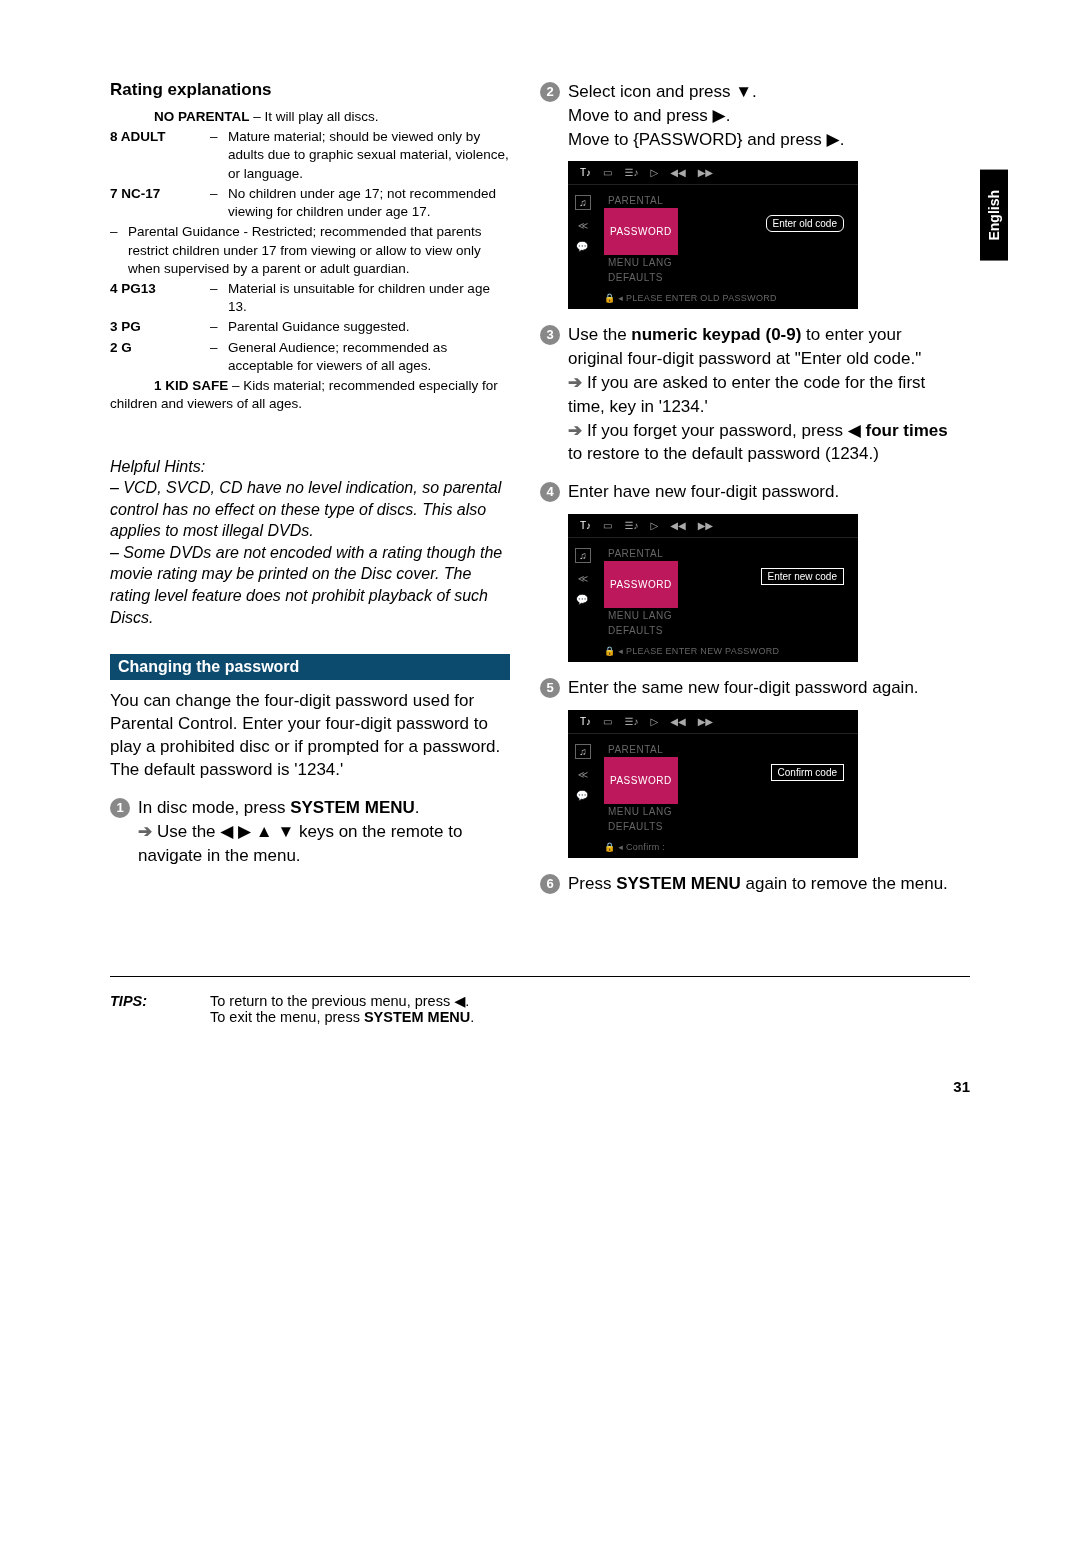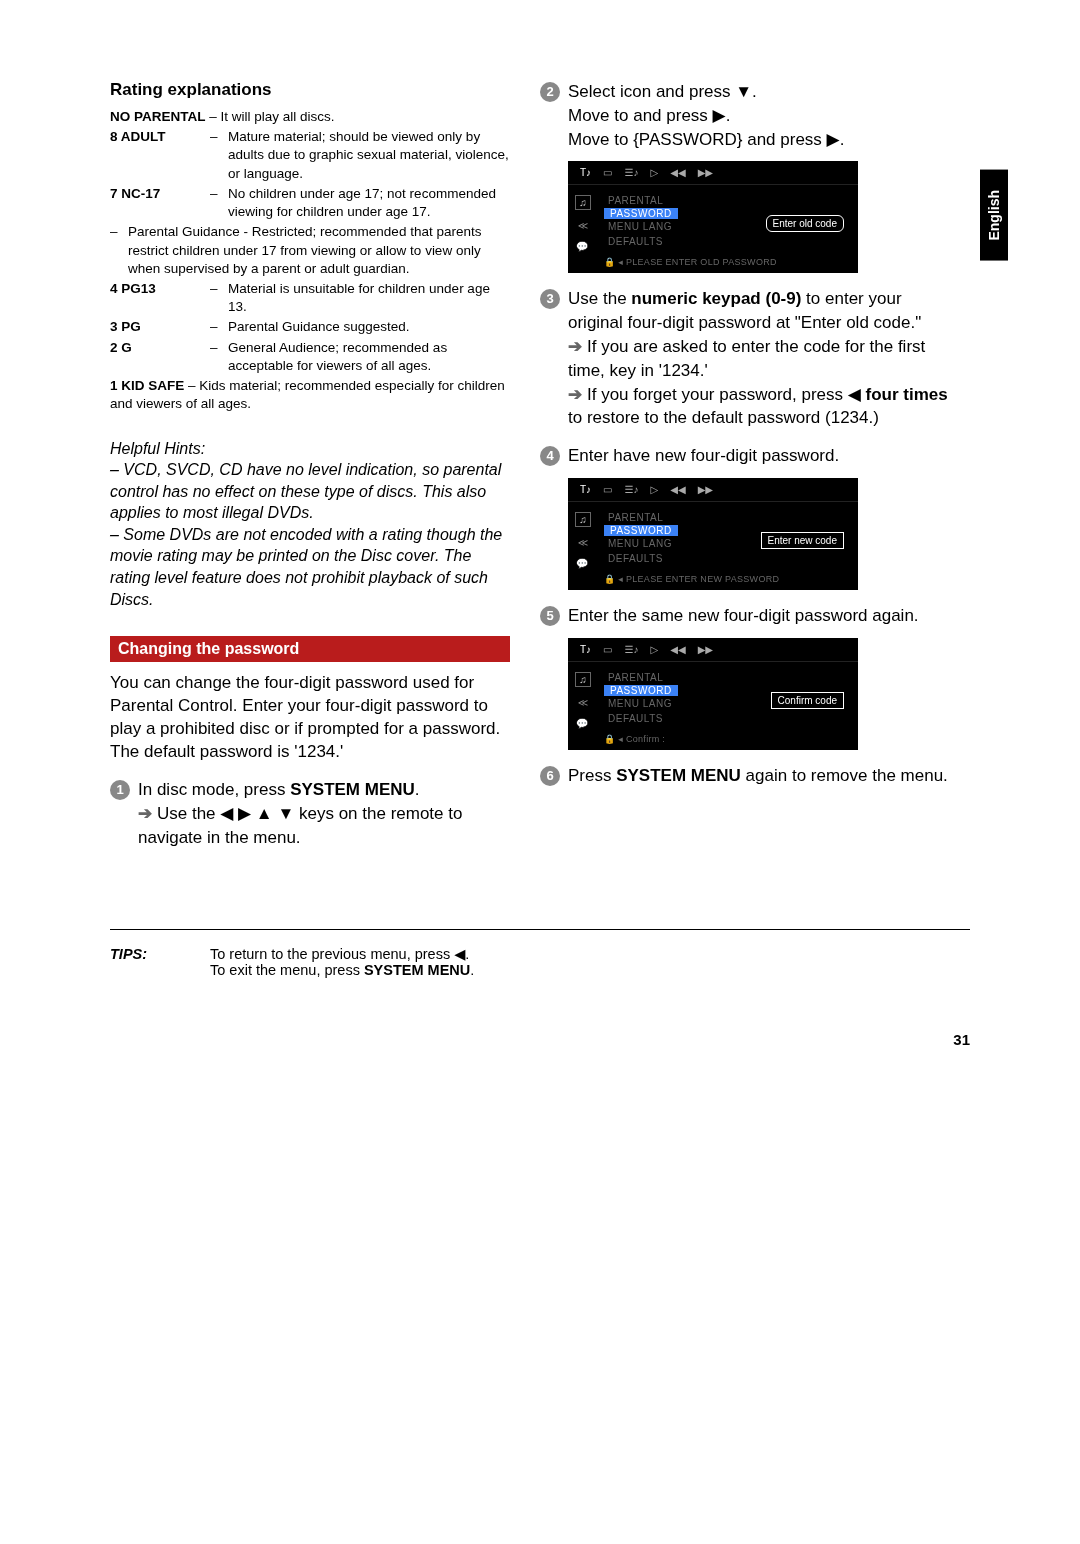--- a/index.html
+++ b/index.html
@@ -50,29 +50,29 @@
   }
   .ratings {
     font-size: 13.5px;
     line-height: 1.35;
   }
   .rating-row { display: flex; margin-top: 2px; }
   .rating-label { width: 100px; flex-shrink: 0; font-weight: bold; }
   .rating-dash { width: 18px; flex-shrink: 0; text-align: left; }
   .rating-text { flex: 1; }
   .rating-inline { font-size: 13.5px; }
-  .rating-inline b { font-weight: bold; }
+  .rating-inline b { font-weight: bold; margin-left: 44px; }
   .hints {
     font-style: italic;
     font-size: 16px;
     line-height: 1.35;
-    margin-top: 24px;
+    margin-top: 42px;
   }
   .banner {
-    background: #b91c1c;
+    background: #0c4a6e;
     color: #fff;
     font-size: 16px;
     font-weight: bold;
     padding: 4px 8px;
     margin-top: 26px;
     margin-bottom: 10px;
   }
   .body-text {
     font-size: 17px;
     line-height: 1.35;
@@ -115,21 +115,21 @@
   .osd-side {
     width: 30px;
     display: flex; flex-direction: column; gap: 10px;
     align-items: center;
     padding-top: 10px;
     color: #888;
   }
   .osd-side .active-ico { border: 1px solid #666; padding: 1px 3px; color: #ccc; }
   .osd-main { flex: 1; padding: 8px 6px 4px 6px; }
   .osd-item { color: #666; padding: 2px 4px; letter-spacing: 0.5px; }
-  .osd-item.sel { background: #3b82f6; color: #fff; display: inline-block; padding: 0 6px; }
+  .osd-item.sel { background: #be185d; color: #fff; display: inline-block; padding: 18px 6px; }
   .osd-box {
     position: absolute; border: 1px solid #fff; color: #fff;
     padding: 2px 6px; font-size: 10px;
   }
   .osd-wrap { position: relative; }
   .osd-footer { color: #666; padding: 4px 4px 0 36px; font-size: 9px; letter-spacing: 0.3px; }
   .osd-lock { color: #888; }
   .tips-row {
     display: flex;
     gap: 30px;

